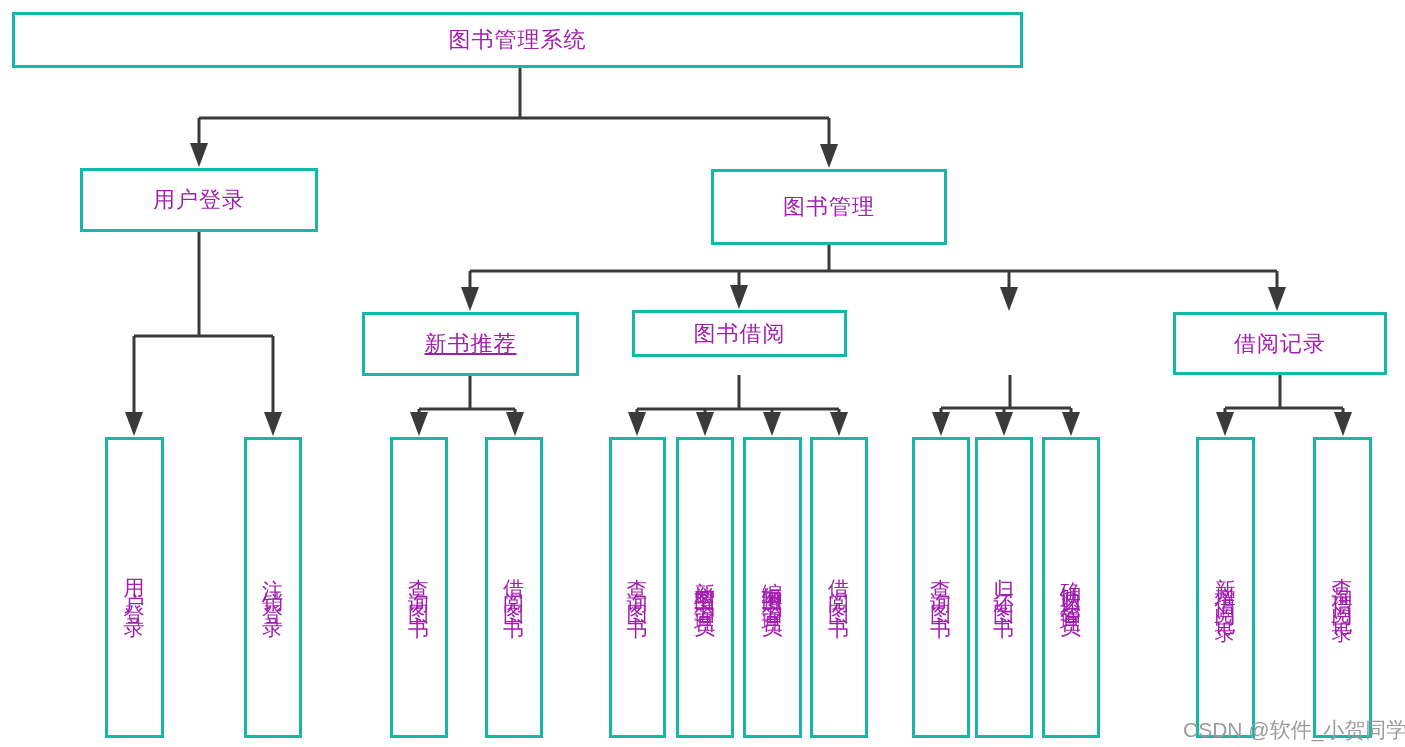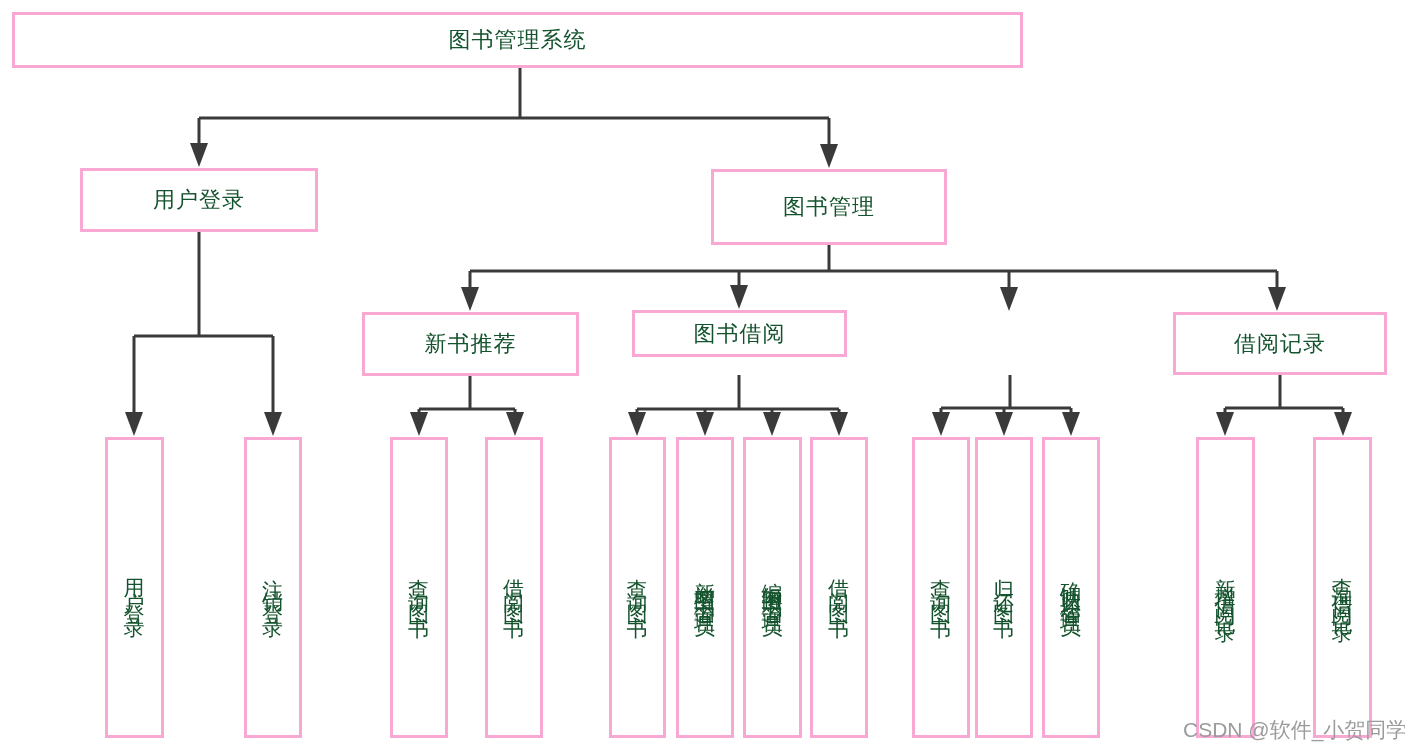--- a/index.html
+++ b/index.html
@@ -7,26 +7,26 @@
   #stage {
     position: relative;
     width: 1405px;
     height: 747px;
     background: #ffffff;
     overflow: hidden;
   }
   .node {
     position: absolute;
     box-sizing: border-box;
-    border: 3px solid #f9a8d4;
+    border: 3px solid #14b8a6;
     background: #ffffff;
     display: flex;
     align-items: center;
     justify-content: center;
-    color: #14532d;
+    color: #a21caf;
   }
   .hnode { font-size: 22px; letter-spacing: 1px; white-space: nowrap; }
   .vnode { font-size: 21px; }
   .vnode .vlabel {
     writing-mode: vertical-rl;
     text-orientation: mixed;
     line-height: 1;
     white-space: nowrap;
   }
   .sp-wide  { letter-spacing: 13px; }
@@ -41,21 +41,21 @@
     top: 716px;
     font-size: 21px;
     color: #9b9b9b;
     white-space: nowrap;
     z-index: 5;
   }
   
   #n-root   { left: 12px;   top: 12px;  width: 1011px; height: 56px; }
   #n-login  { left: 80px;   top: 168px; width: 238px;  height: 64px; }
   #n-mgmt   { left: 711px;  top: 169px; width: 236px;  height: 76px; }
-  #n-newrec { left: 362px;  top: 312px; width: 217px;  height: 64px; }
+  #n-newrec { left: 362px;  top: 312px; width: 217px;  height: 64px; text-decoration: underline; }
   #n-borrow { left: 632px;  top: 310px; width: 215px;  height: 47px; }
   #n-curr   { left: 903px;  top: 312px; width: 215px;  height: 63px; }
   #n-record { left: 1173px; top: 312px; width: 214px;  height: 63px; }
   .leaf { top: 437px; height: 301px; }
   #l-a1 { left: 105px;  width: 59px; }
   #l-a2 { left: 244px;  width: 58px; }
   #l-b1 { left: 390px;  width: 58px; }
   #l-b2 { left: 485px;  width: 58px; }
   #l-c1 { left: 609px;  width: 57px; }
   #l-c2 { left: 676px;  width: 58px; }

